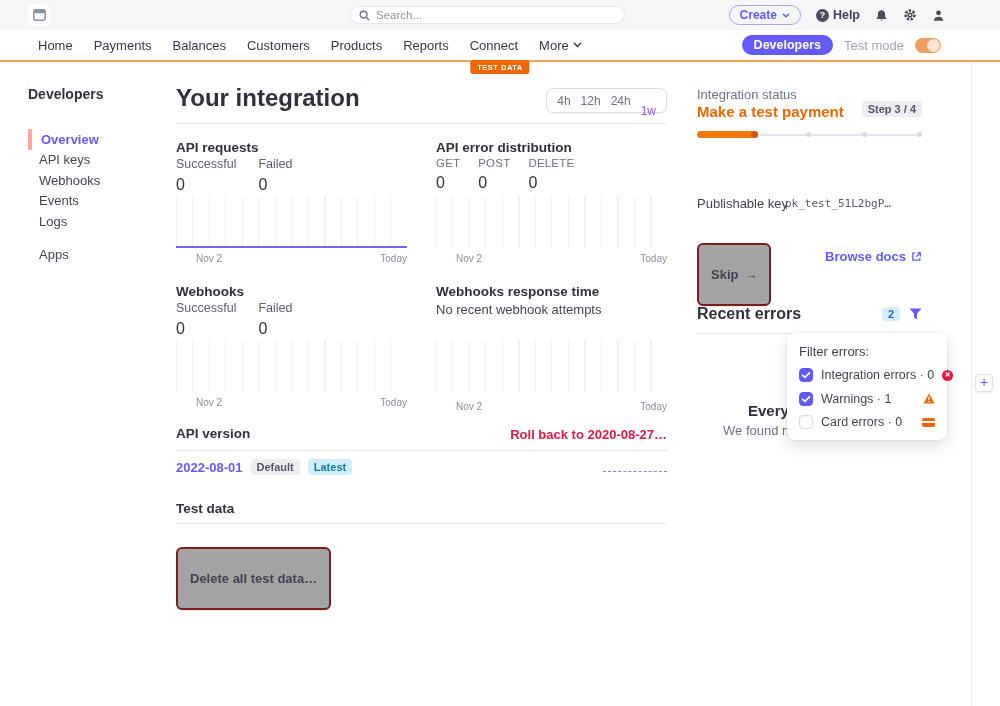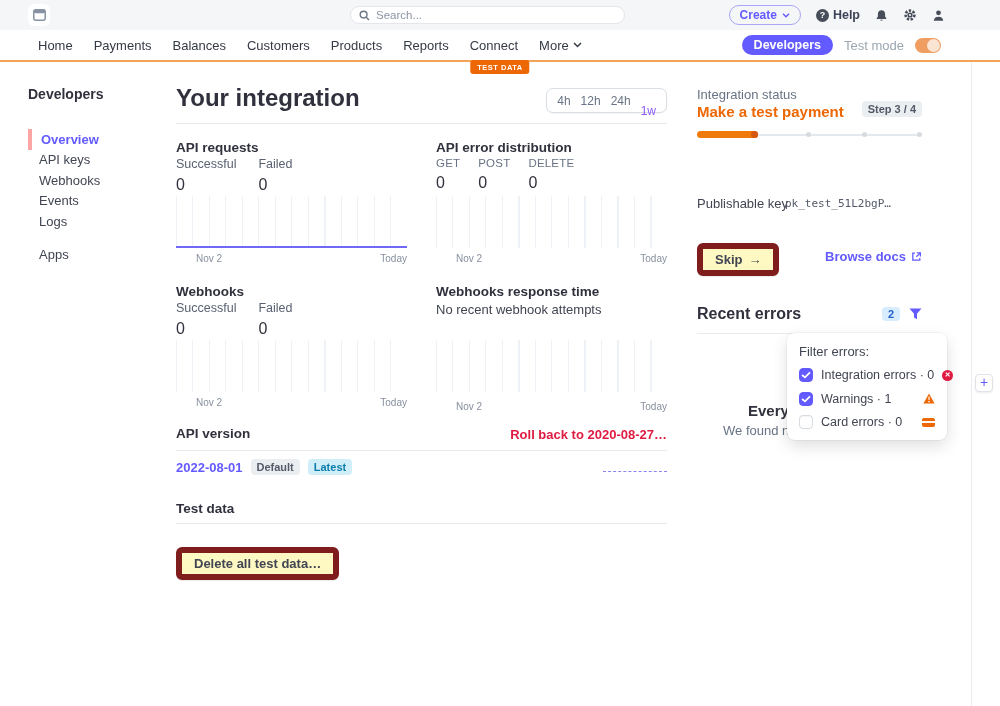--- a/index.html
+++ b/index.html
@@ -67,21 +67,21 @@
   .rollback { position:absolute; right:0; top:1px; font-size:13px; font-weight:600; color:#df1b41; cursor:pointer; }
   .apiver-row { position:absolute; top:33px; display:flex; align-items:center; gap:8px; }
   .ver-link { font-size:13px; font-weight:600; color:#635bff; cursor:pointer; }
   .badge { font-size:11px; font-weight:600; padding:2px 6px; border-radius:4px; }
   .badge.gray { background:#ebeef1; color:#545969; }
   .badge.cyan { background:#cfeef8; color:#0b7dab; }
   .dash-line { position:absolute; left:427px; top:45px; width:64px; border-bottom:1px dashed #8a84f0; }
 
   .testdata { position:absolute; left:0; top:501px; width:491px; }
   .testdata-desc { position:absolute; top:27px; font-size:13px; color:#414552; }
-  .btn { display:inline-flex; align-items:center; gap:6px; background:#fef9c3; border:6px solid #7f1d1d; border-radius:6px; padding:3px 12px; font-size:13px; font-weight:600; color:#414552; box-shadow:0 1px 1px rgba(0,0,0,.08); cursor:pointer; }
+  .btn { display:inline-flex; align-items:center; gap:6px; background:#a3a3a3; border:2px solid #7f1d1d; border-radius:6px; padding:22px 12px; font-size:13px; font-weight:600; color:#414552; box-shadow:0 1px 1px rgba(0,0,0,.08); cursor:pointer; }
   .testdata .btn { position:absolute; top:46px; }
 
   
   .rpanel { position:absolute; left:697px; top:0; width:233px; height:706px; }
   .eyebrow { position:absolute; top:87px; font-size:13px; color:#687385; }
   .rp-title { position:absolute; top:103px; font-size:15px; font-weight:700; color:#ed6804; }
   .step-badge { position:absolute; top:101px; right:8px; }
   .progress { position:absolute; top:131px; left:0; width:225px; height:7px; }
   .progress .track { position:absolute; left:0; right:0; top:3px; height:1.5px; background:#e3e8ee; }
   .progress .dot { position:absolute; top:1px; width:5px; height:5px; border-radius:50%; background:#d5dbe1; }

